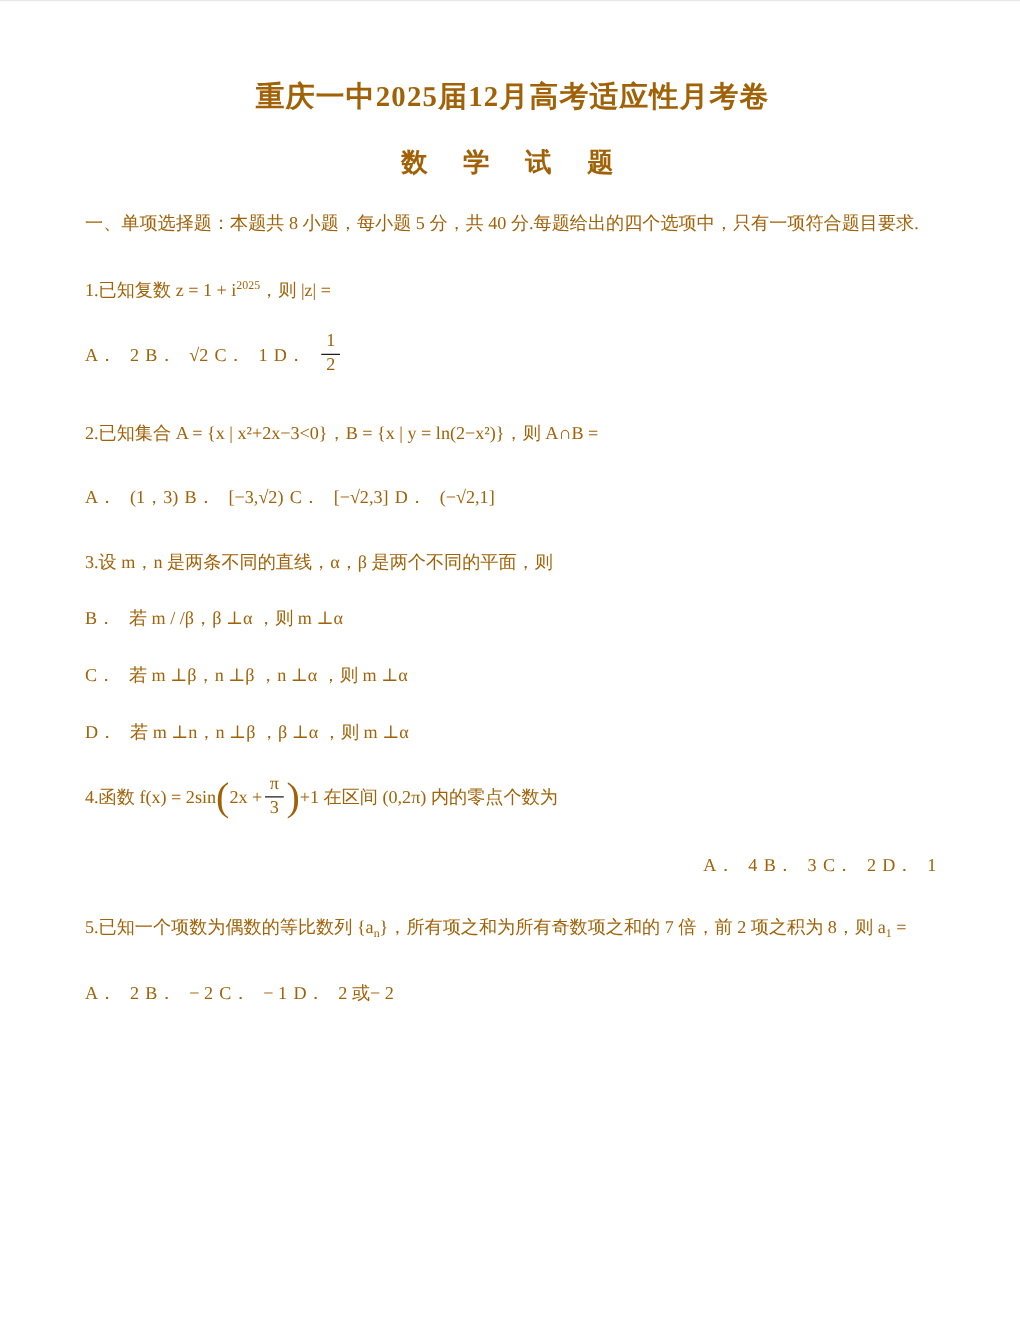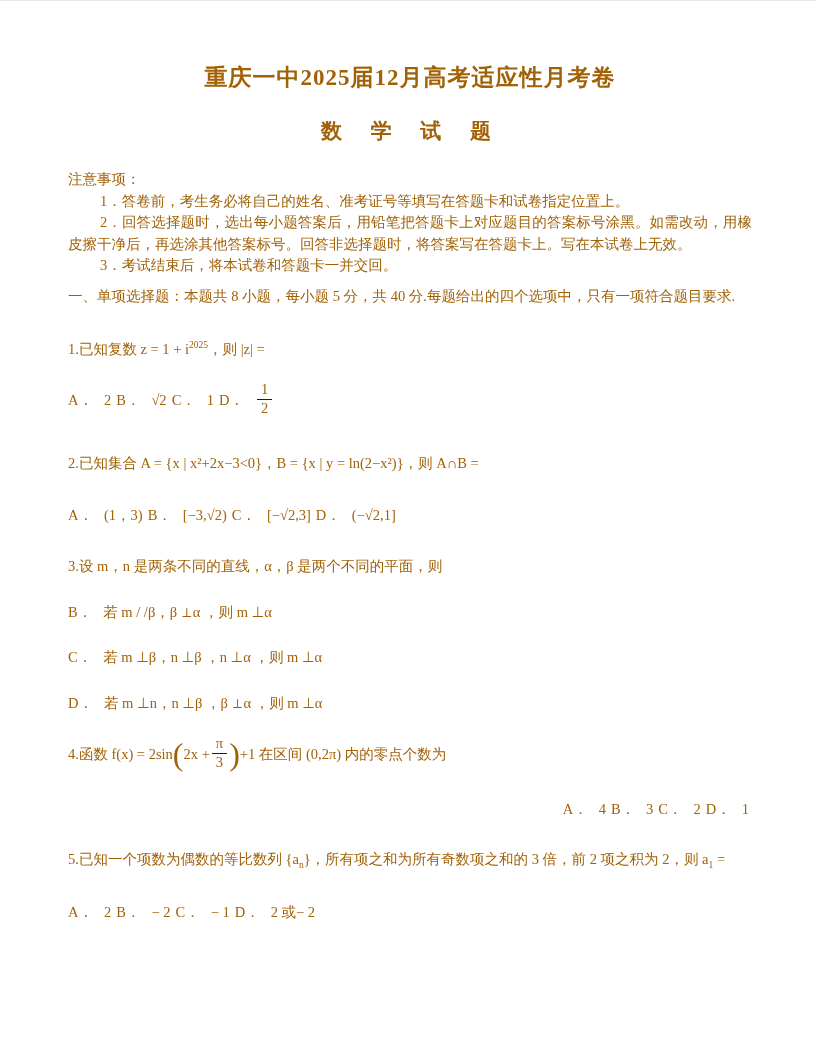--- a/index.html
+++ b/index.html
@@ -17,21 +17,21 @@
     font-size:23px;font-weight:700;text-align:center;
     margin:0 0 26px 0;letter-spacing:1px;line-height:30px;
   }
   .subtitle{
     font-size:21px;font-weight:700;text-align:center;
     margin:0 0 22px 0;letter-spacing:8px;line-height:28px;font-family:Liberation Mono, monospace;
   }
   .notice p{margin:0;text-align:justify;}
   .indent{text-indent:2.2em;}
   .section-heading{margin-top:9px;}
-  .question{margin:0;font-family:Liberation Serif, serif;}
+  .question{margin:0;}
   .stem{margin:0;}
   .q-gap-1{margin-top:28px;}
   .q-gap-2{margin-top:34px;}
   .options{margin-top:24px;white-space:nowrap;}
   .opt-label{margin-right:11px;}
   .opt-val{margin-right:3px;}
   .opt-group + .opt-group{margin-left:2px;}
   .q3-options p{margin:24px 0 0 0;}
   .frac{
     display:inline-block;vertical-align:middle;text-align:center;
@@ -49,26 +49,20 @@
 </style>
 </head>
 <body>
 
 <div class="page">
   <div class="content">
 
     <h1 class="title">重庆一中2025届12月高考适应性月考卷</h1>
     <h2 class="subtitle">数 学 试 题</h2>
 
-    <div class="notice">
-      <p>注意事项：</p>
-      <p class="indent">1．答卷前，考生务必将自己的姓名、准考证号等填写在答题卡和试卷指定位置上。</p>
-      <p class="indent">2．回答选择题时，选出每小题答案后，用铅笔把答题卡上对应题目的答案标号涂黑。如需改动，用橡皮擦干净后，再选涂其他答案标号。回答非选择题时，将答案写在答题卡上。写在本试卷上无效。</p>
-      <p class="indent">3．考试结束后，将本试卷和答题卡一并交回。</p>
-    </div>
 
     <p class="section-heading">一、单项选择题：本题共 8 小题，每小题 5 分，共 40 分.每题给出的四个选项中，只有一项符合题目要求.</p>
 
     <div class="question q-gap-1">
       <p class="stem mathline"><span>1.已知复数 z = 1 + i</span><sup>2025</sup><span>，则 |z| =</span></p>
       <div class="options">
         <span class="opt-group"><span class="opt-label">A．</span><span class="opt-val">2</span></span><span class="opt-group"><span class="opt-label">B．</span><span class="opt-val">√2</span></span><span class="opt-group"><span class="opt-label">C．</span><span class="opt-val">1</span></span><span class="opt-group"><span class="opt-label">D．</span><span class="frac"><span class="num">1</span><span class="den">2</span></span></span>
       </div>
     </div>
 
@@ -89,20 +83,20 @@
     </div>
 
     <div class="question" style="margin-top:24px;">
       <p class="stem mathline"><span>4.函数 f(x) = 2sin</span><span class="bigparen">(</span><span>2x +</span><span class="frac"><span class="num">π</span><span class="den">3</span></span><span class="bigparen">)</span><span>+1 在区间 (0,2π) 内的零点个数为</span></p>
       <div class="options" style="margin-top:26px;text-align:right;">
         <span class="opt-group"><span class="opt-label">A．</span><span class="opt-val">4</span></span><span class="opt-group"><span class="opt-label">B．</span><span class="opt-val">3</span></span><span class="opt-group"><span class="opt-label">C．</span><span class="opt-val">2</span></span><span class="opt-group"><span class="opt-label">D．</span><span class="opt-val">1</span></span>
       </div>
     </div>
 
     <div class="question" style="margin-top:28px;">
-      <p class="stem"><span>5.已知一个项数为偶数的等比数列 {a</span><sub>n</sub><span>}，所有项之和为所有奇数项之和的 3 倍，前 2 项之积为 2，则 a</span><sub>1</sub><span> =</span></p>
+      <p class="stem"><span>5.已知一个项数为偶数的等比数列 {a</span><sub>n</sub><span>}，所有项之和为所有奇数项之和的 7 倍，前 2 项之积为 8，则 a</span><sub>1</sub><span> =</span></p>
       <div class="options" style="margin-top:26px;">
         <span class="opt-group"><span class="opt-label">A．</span><span class="opt-val">2</span></span><span class="opt-group"><span class="opt-label">B．</span><span class="opt-val">− 2</span></span><span class="opt-group"><span class="opt-label">C．</span><span class="opt-val">− 1</span></span><span class="opt-group"><span class="opt-label">D．</span><span class="opt-val">2 或− 2</span></span>
       </div>
     </div>
 
   </div>
 </div>
 
 </body></html>

